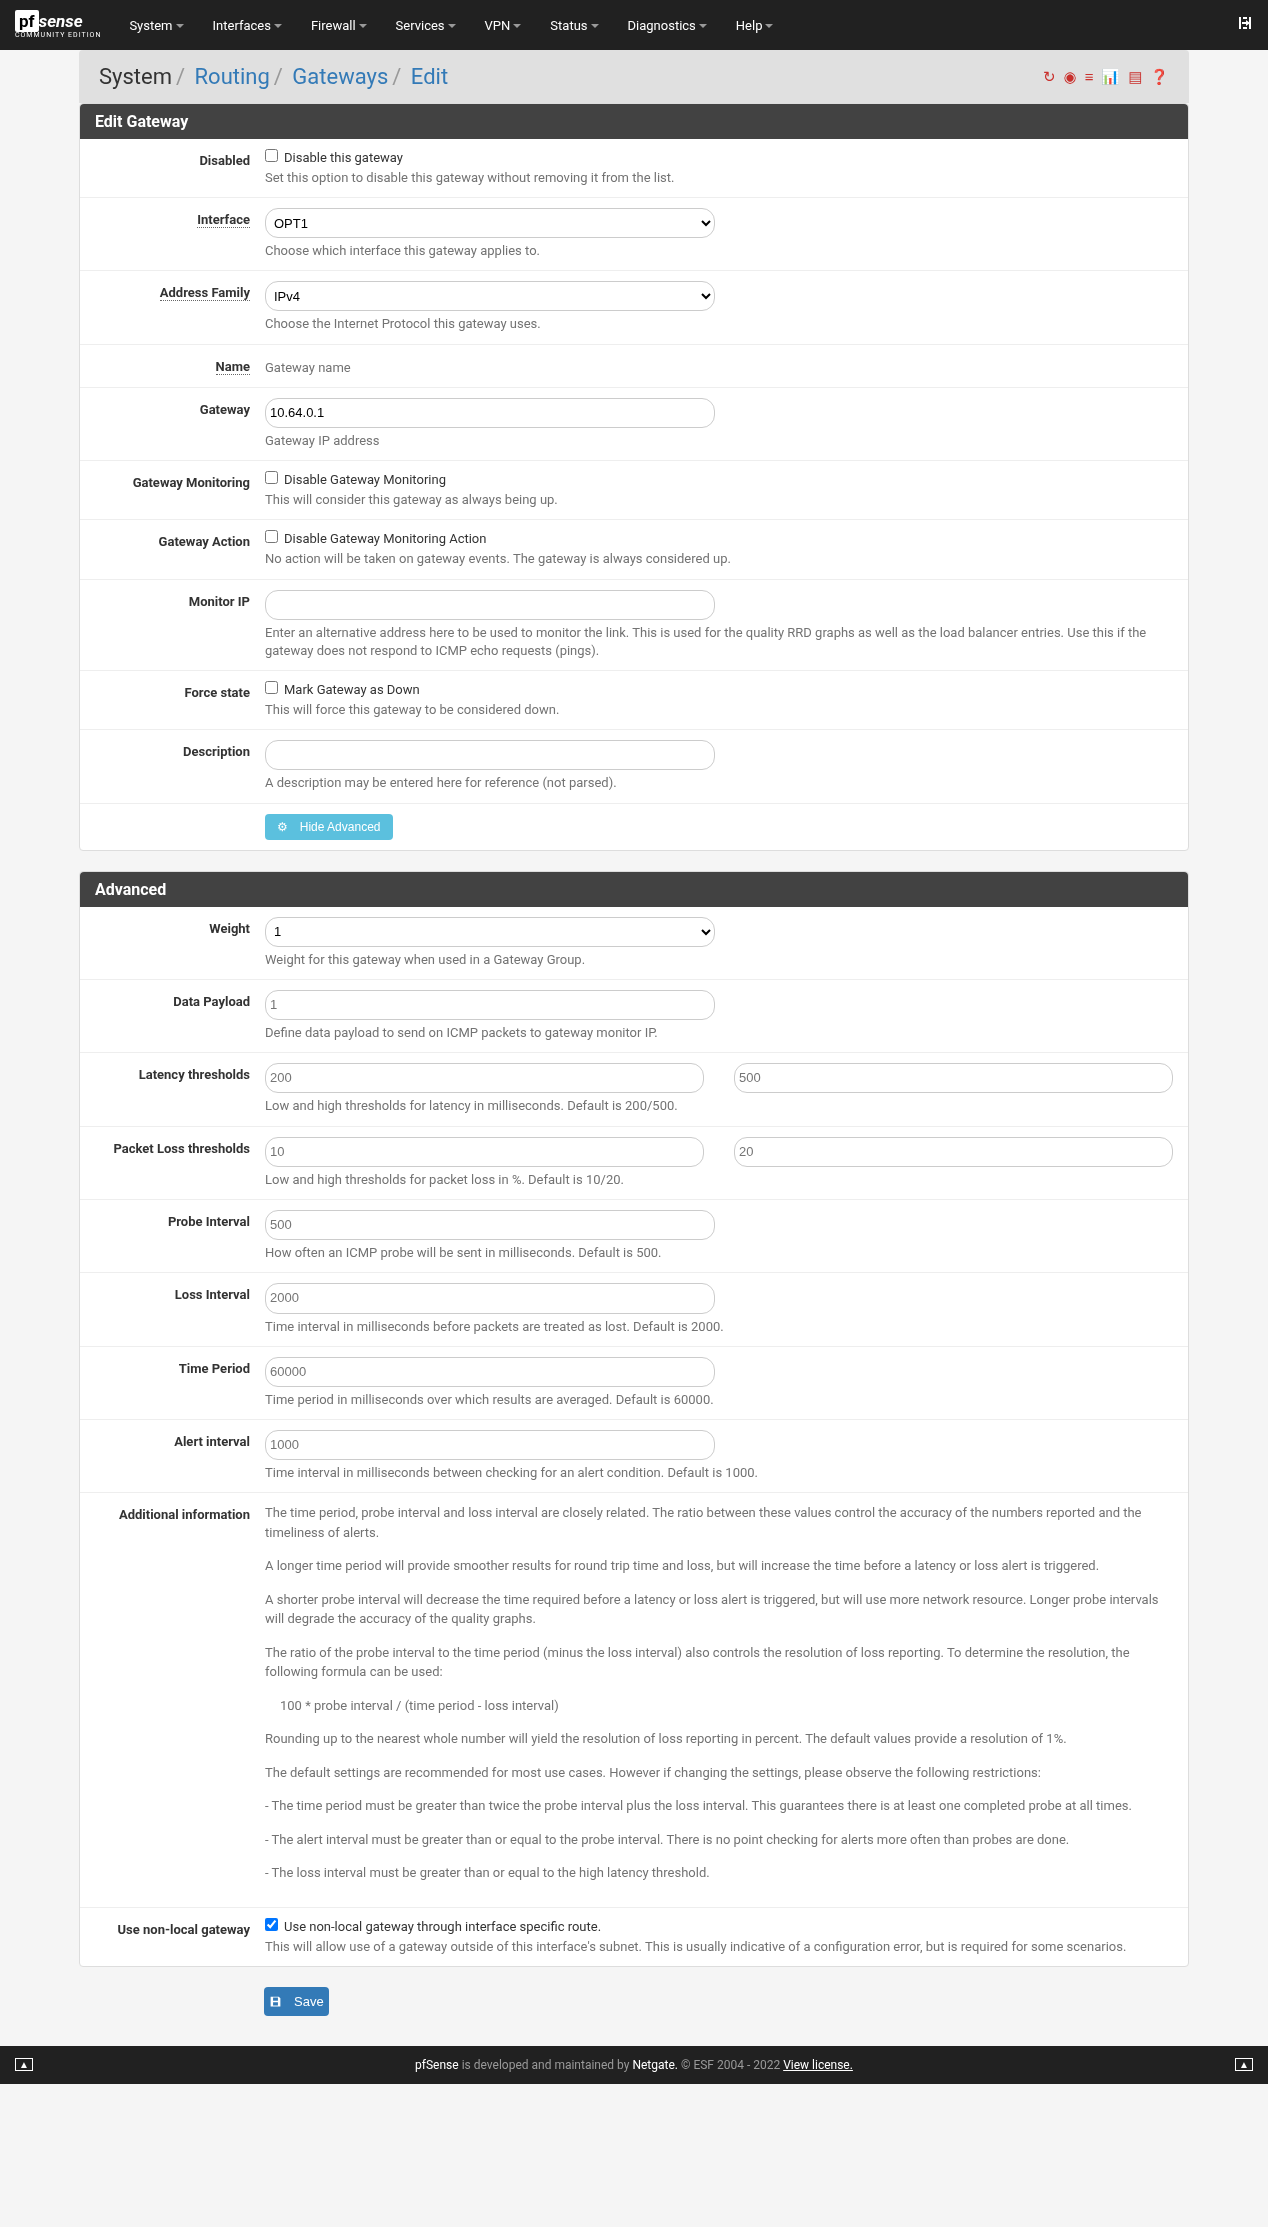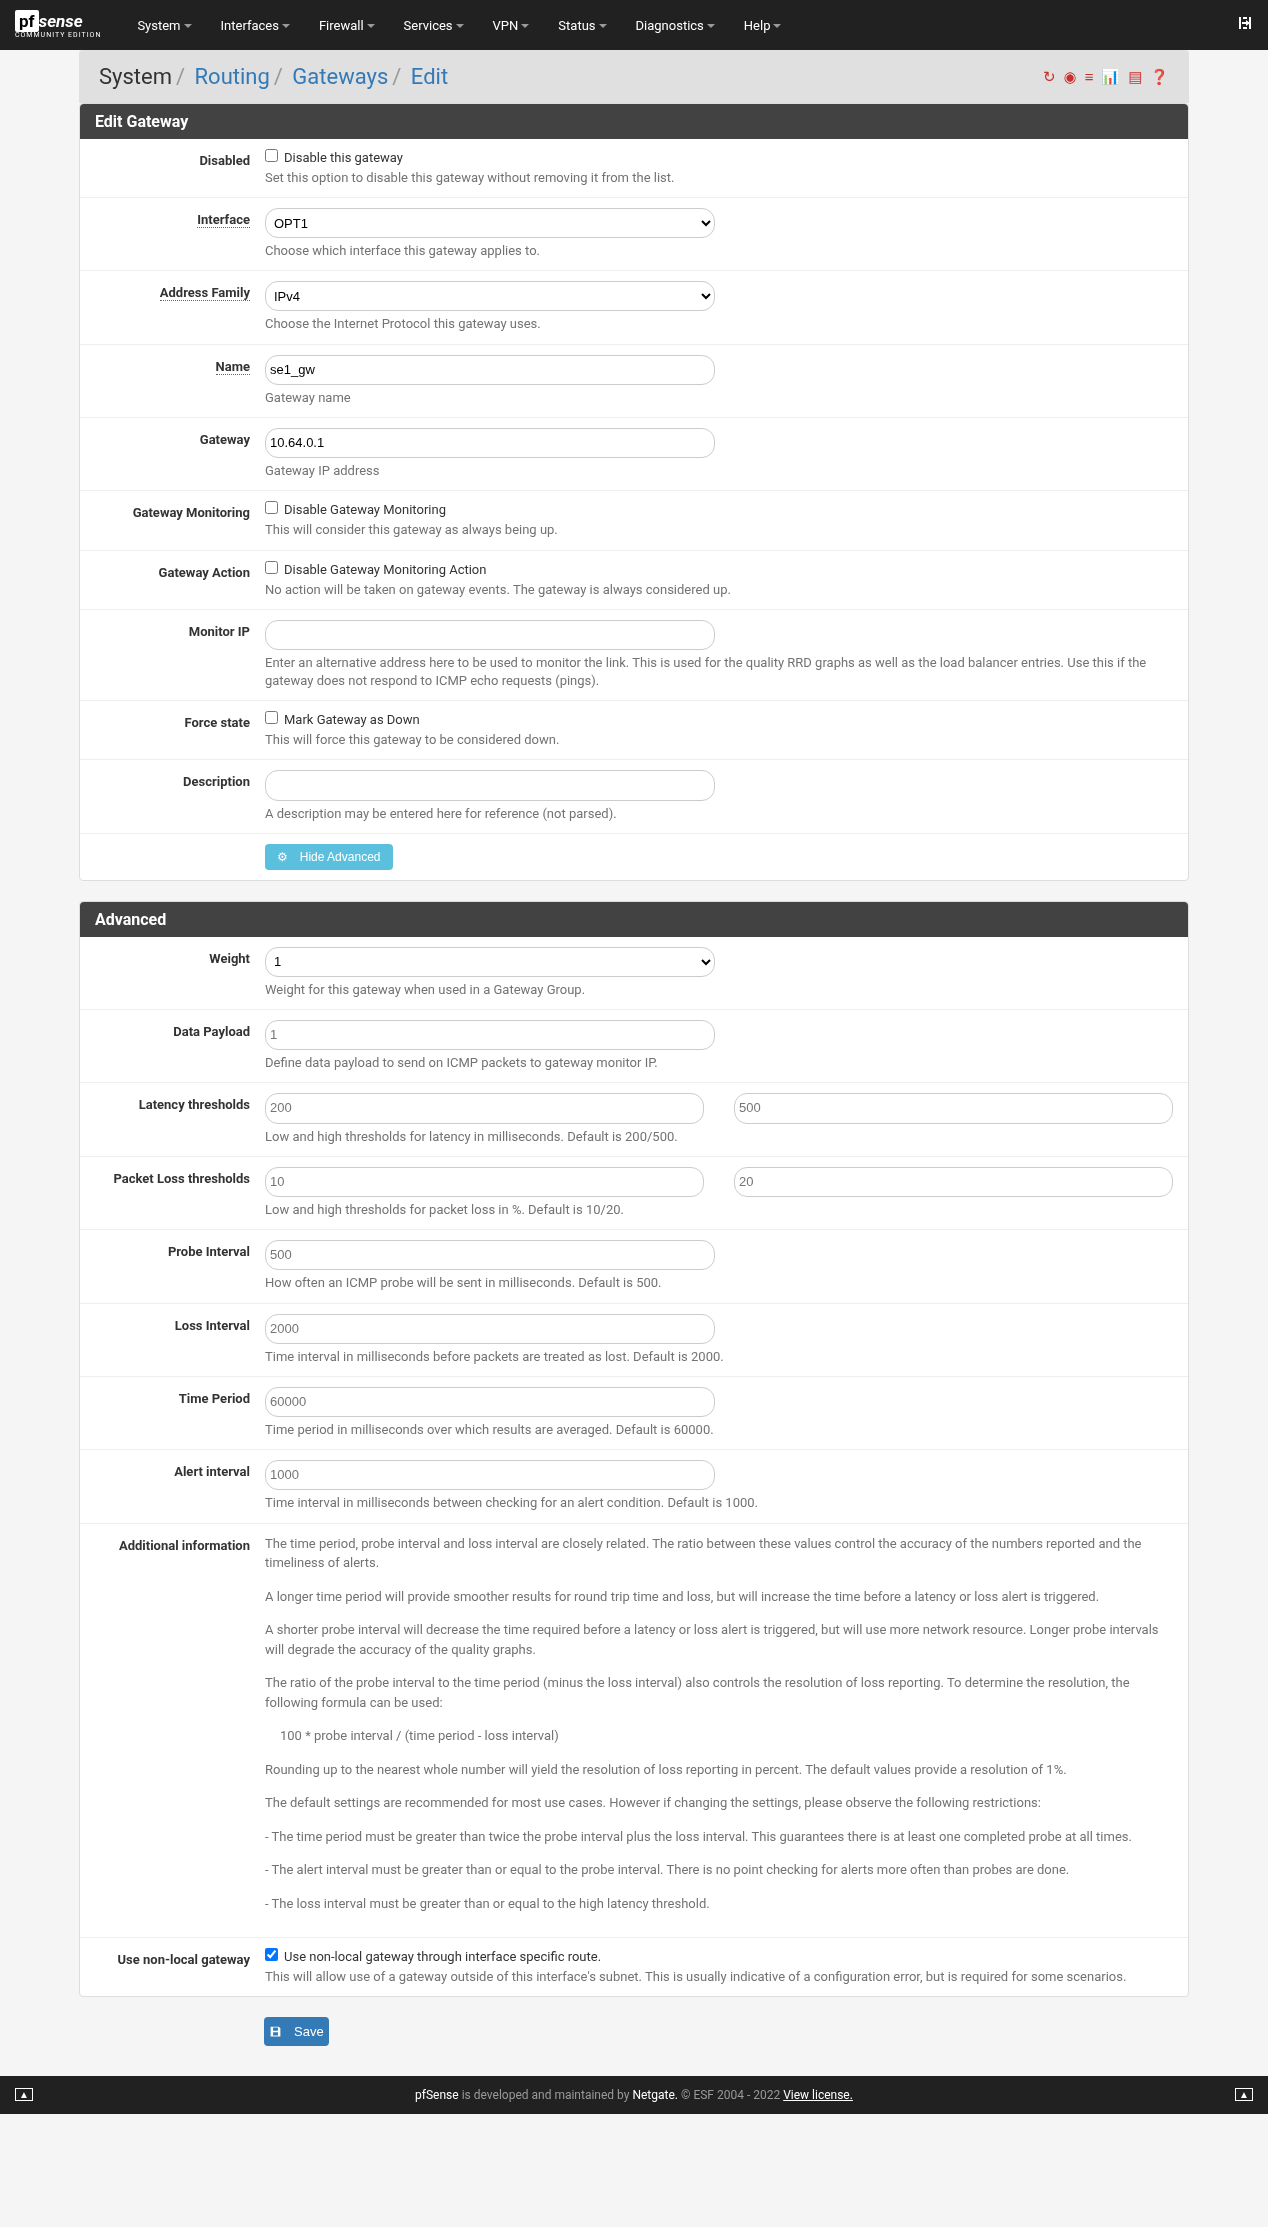--- a/index.html
+++ b/index.html
@@ -1,18 +1,18 @@
 <!DOCTYPE html>
 <html><head>
 <meta charset="utf-8">
 <style>
 * { box-sizing: border-box; margin: 0; padding: 0; }
 body { font-family: -apple-system, "Segoe UI", Roboto, "Helvetica Neue", Arial, sans-serif; font-size: 13px; color: #333; background: #f5f5f5; }
 .navbar { background: #212121; color: #fff; height: 50px; display: flex; align-items: center; padding: 0 15px; }
-.logo { margin-right: 24px; }
+.logo { margin-right: 16px; }
 .logo-box { background: #fff; color: #000; font-weight: bold; padding: 1px 4px; border-radius: 2px; font-size: 17px; }
 .logo-text { color: #fff; font-style: italic; font-weight: bold; font-size: 17px; }
 .logo-sub { color: #fff; font-size: 7px; letter-spacing: 1px; display: block; }
 .nav-items { display: flex; gap: 5px; flex: 1; }
 .nav-item { color: #fff; padding: 10px 12px; font-size: 13px; cursor: pointer; }
 .caret { display: inline-block; width: 0; height: 0; margin-left: 3px; vertical-align: middle; border-top: 4px solid #999; border-right: 4px solid transparent; border-left: 4px solid transparent; }
 .logout { color: #fff; cursor: pointer; font-size: 16px; }
 .container { max-width: 1140px; margin: 0 auto; padding: 0 15px; }
 .page-header { background: #e0e0e0; padding: 14px 20px; margin-top: 0; border-radius: 4px 4px 0 0; display: flex; align-items: center; justify-content: space-between; }
 .breadcrumb { font-size: 22px; font-weight: 400; color: #333; }
@@ -115,21 +115,20 @@
       <div class="form-label underline"><strong><span>Address Family</span></strong></div>
       <div class="form-content">
         <select class="form-control"><option>IPv4</option></select>
         <div class="help-text">Choose the Internet Protocol this gateway uses.</div>
       </div>
     </div>
 
     <div class="form-group">
       <div class="form-label underline"><strong><span>Name</span></strong></div>
       <div class="form-content">
-        <input type="text" class="form-control" value="se1_gw" style="">
         <div class="help-text">Gateway name</div>
       </div>
     </div>
 
     <div class="form-group">
       <div class="form-label"><strong>Gateway</strong></div>
       <div class="form-content">
         <input type="text" class="form-control" value="10.64.0.1" style="">
         <div class="help-text">Gateway IP address</div>
       </div>

